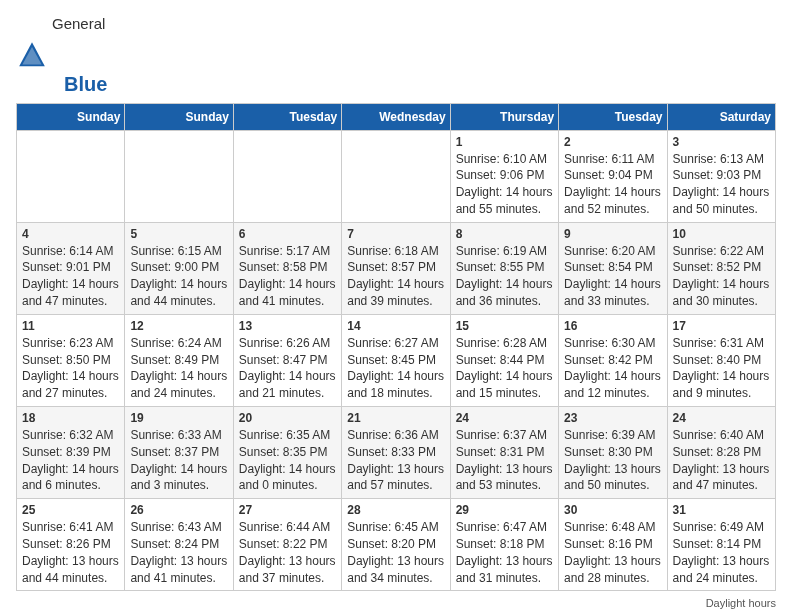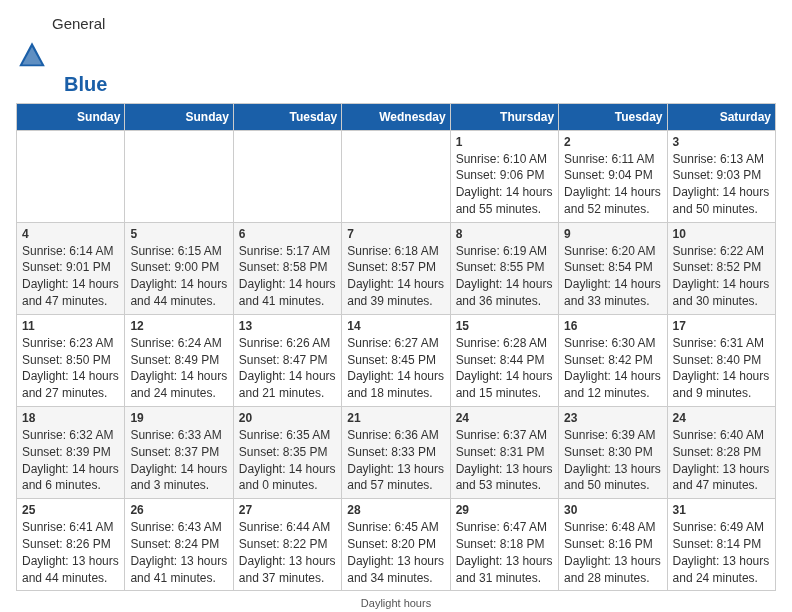--- a/index.html
+++ b/index.html
@@ -89,21 +89,21 @@
     }
     .day-info {
       font-size: 12px;
       color: #333;
       line-height: 1.4;
     }
     .empty-cell {
       background: #fff !important;
     }
     .footer-note {
-      text-align: center;
+      text-align: right;
       font-size: 11px;
       color: #555;
       margin-top: 6px;
     }
   </style>
 </head>
 <body>
 
 <div class="header-area">
   <div class="logo">

